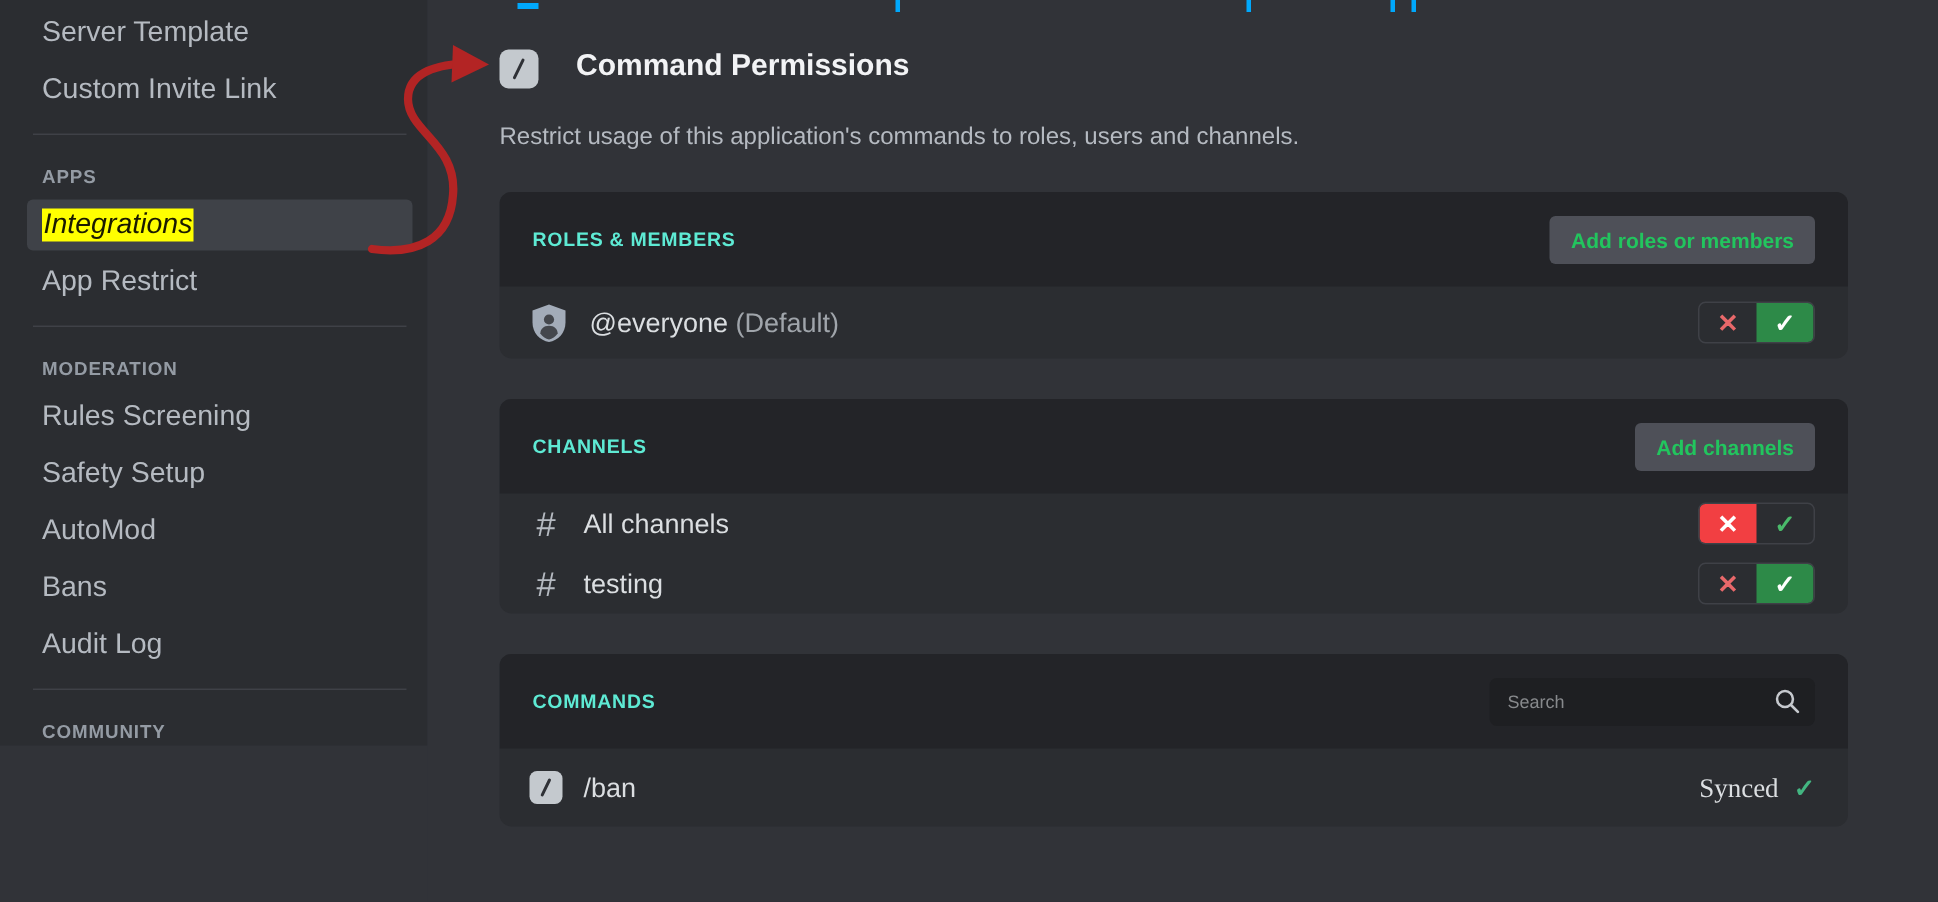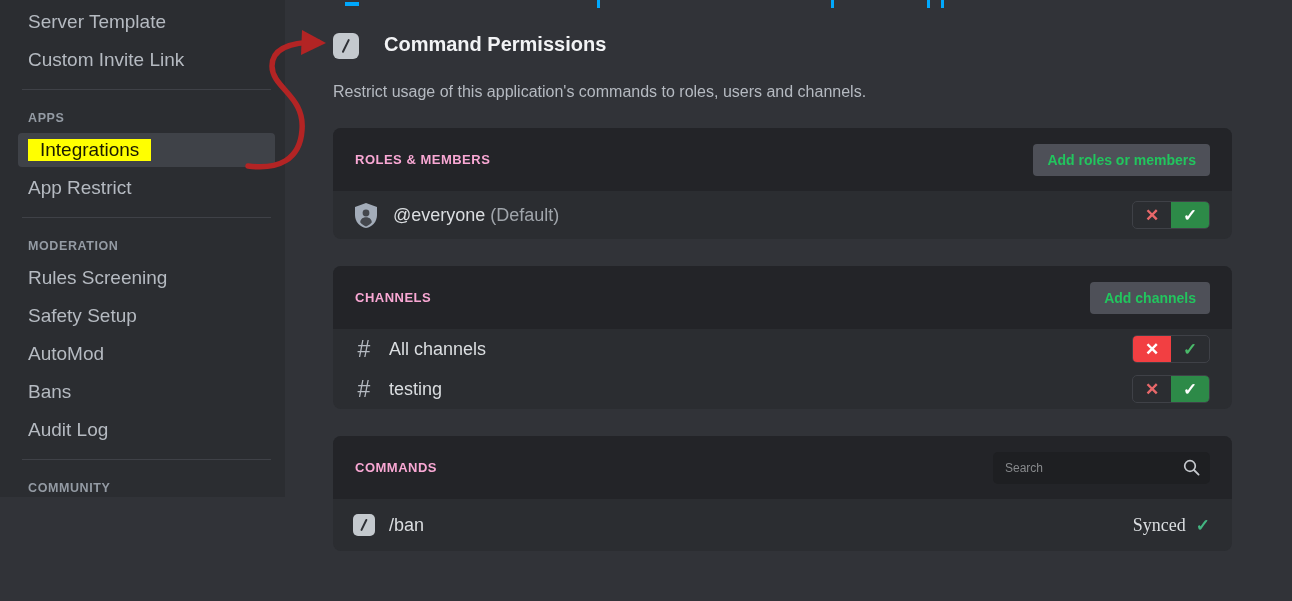--- a/index.html
+++ b/index.html
@@ -28,22 +28,23 @@
     border-radius: 4px;
     color: #b5bac1;
     font-size: 19px;
     white-space: nowrap;
     cursor: pointer;
   }
   .nav-item.active { background: #3f4248; }
   .nav-item .hl {
     background: #ffff00;
     color: #1a1a00;
-    padding: 0 12px;
+    padding: 0 1px;
     font-size: 19px;
+    font-style: italic;
   }
   .nav-divider {
     height: 1px;
     background: #3f4147;
     margin: 12px 4px 12px 4px;
   }
   .nav-header {
     color: #949ba4;
     font-size: 12.5px;
     font-weight: bold;
@@ -116,21 +117,21 @@
     margin-top: 27px;
     overflow: hidden;
   }
   .card-head {
     height: 63px;
     display: flex; align-items: center; justify-content: space-between;
     padding: 0 22px;
     background: #232428;
   }
   .card-head-title {
-    color: #f9a8d4;
+    color: #5eead4;
     font-size: 13px;
     font-weight: bold;
     letter-spacing: .5px;
   }
   .btn {
     background: #4e5058;
     color: #22c55e;
     font-size: 14px;
     font-weight: bold;
     border: none;

